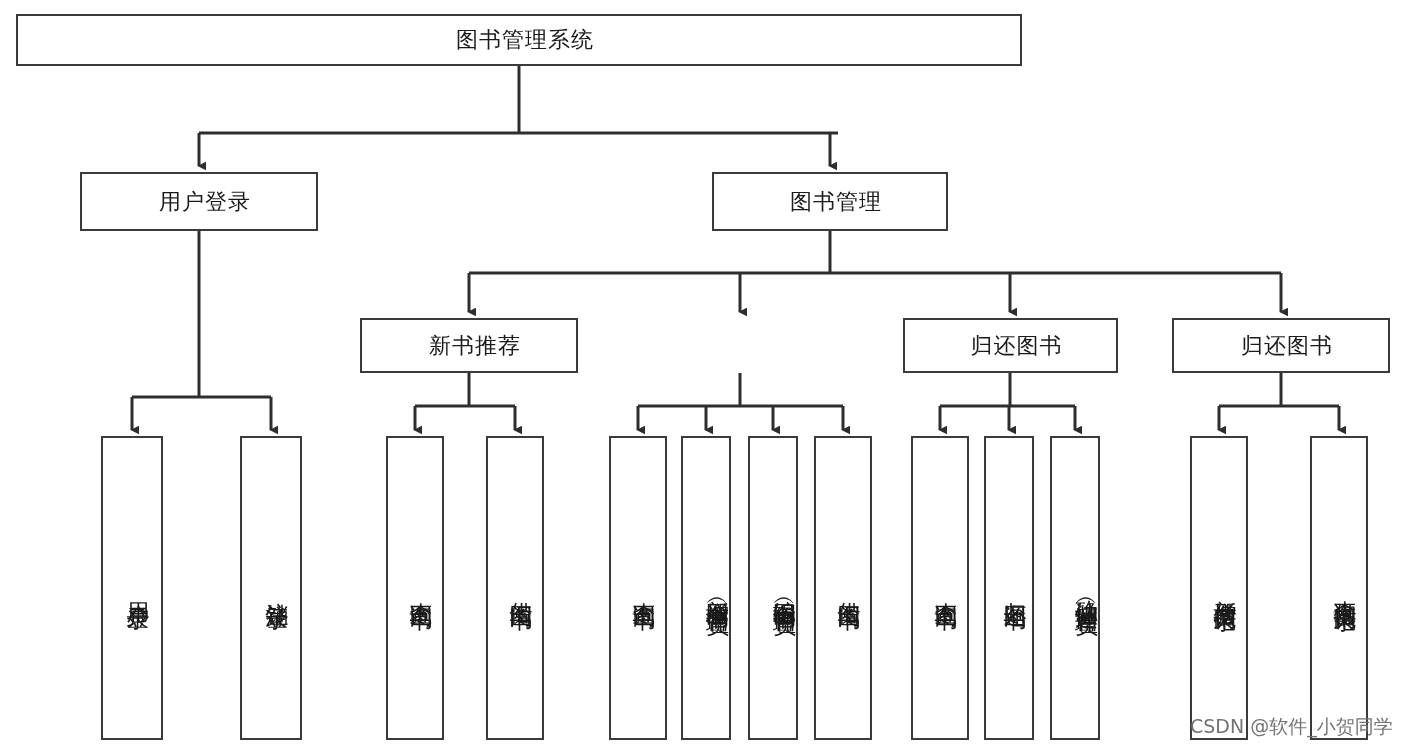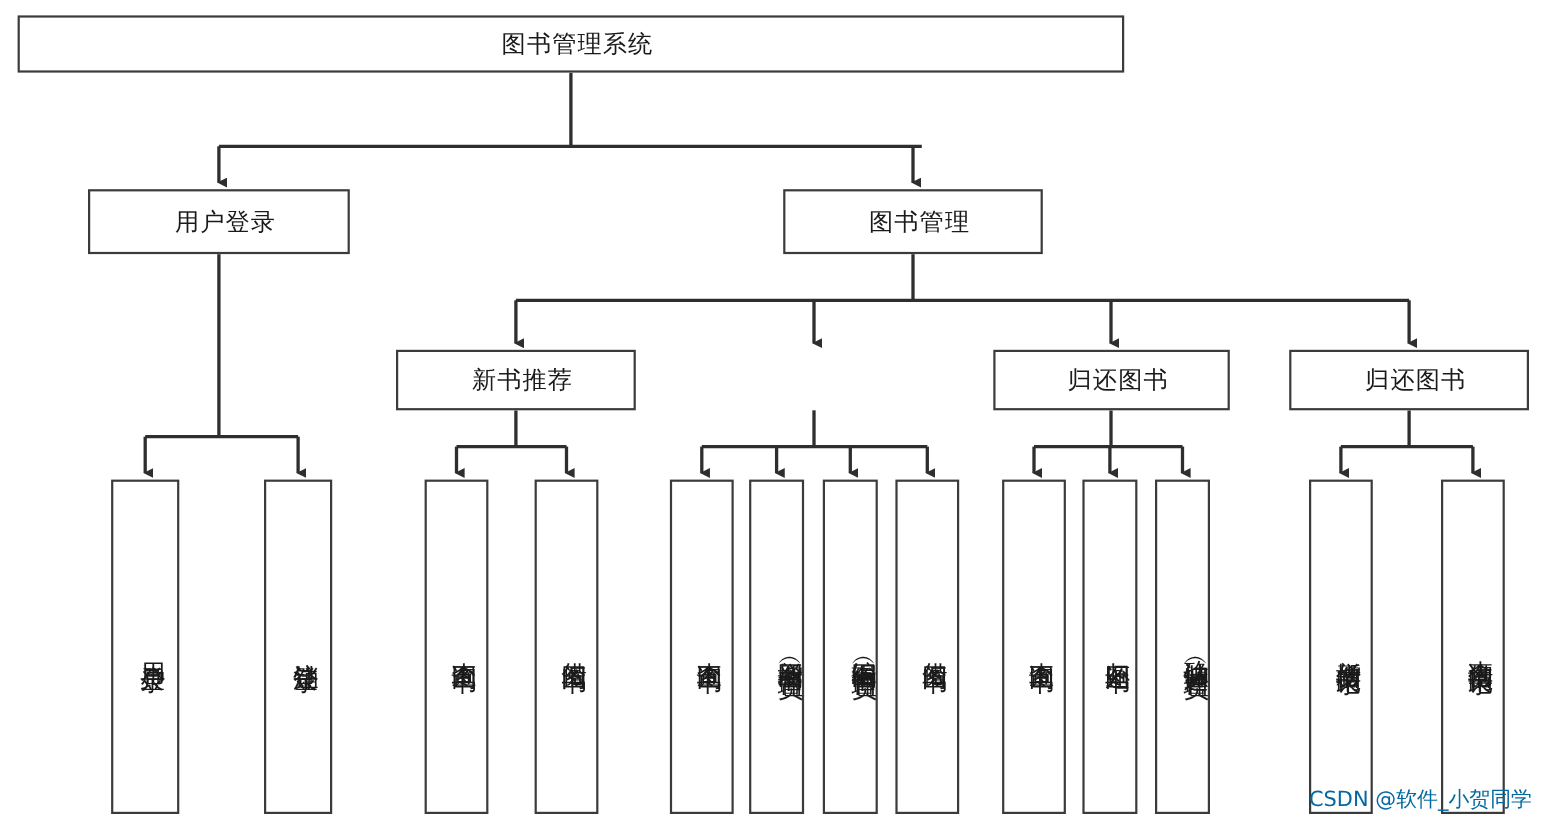--- a/index.html
+++ b/index.html
@@ -55,21 +55,21 @@
     top: 0;
     width: 1405px;
     height: 747px;
     pointer-events: none;
   }
   .watermark {
     position: absolute;
     left: 1190px;
     top: 714px;
     font-size: 19px;
-    color: #0369a1;
+    color: #737373;
     white-space: nowrap;
     font-family: "DejaVu Sans", "Liberation Sans", sans-serif;
   }
 </style>
 </head>
 <body>
 
 <div id="canvas">
 
   <svg class="links" viewBox="0 0 1405 747">

